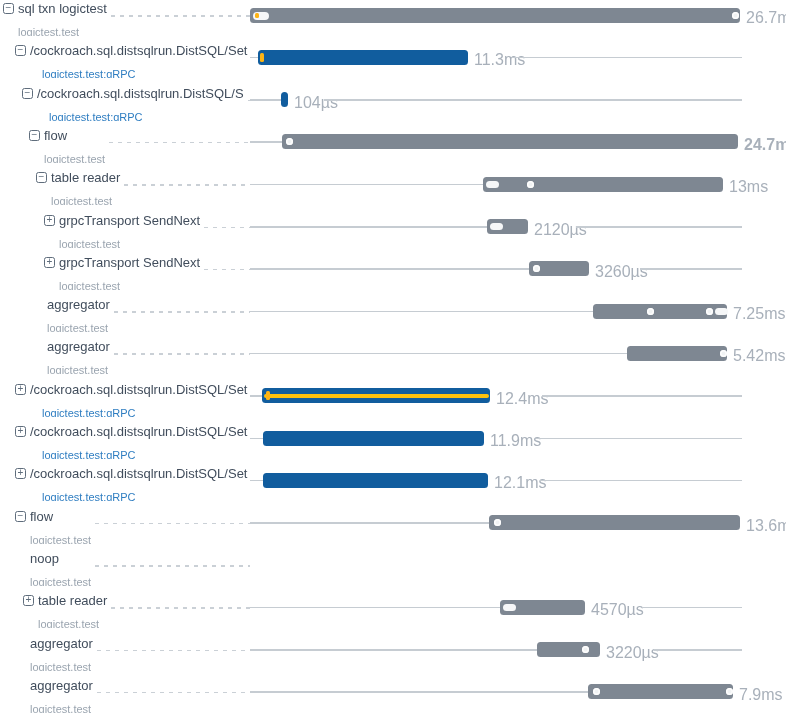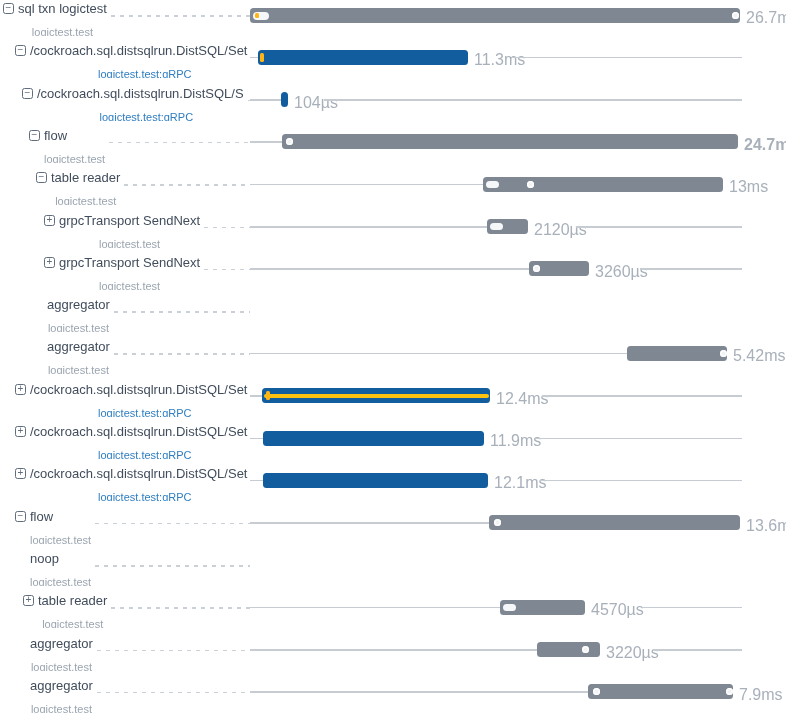--- a/index.html
+++ b/index.html
@@ -18,21 +18,21 @@
     flex:0 0 auto;width:11px;height:11px;margin-top:1px;
     border:1px solid #5f6d7c;border-radius:2.5px;box-sizing:border-box;
     color:#5f6d7c;font-size:10px;line-height:8px;text-align:center;
     cursor:pointer;
   }
   .texts{flex:0 0 auto;margin-left:4px;max-width:236px;}
   .title{
     font-size:13px;line-height:13px;color:#414d5c;white-space:nowrap;
   }
   .subtitle{
-    font-size:11px;line-height:12px;margin-top:11px;white-space:nowrap;text-align:center;
+    font-size:11px;line-height:12px;margin-top:11px;white-space:nowrap;
   }
   .subtitle.gray{color:#9aa4af;}
   .subtitle.blue{color:#2e7dc1;padding-left:12px;}
   .leader{
     flex:1 1 auto;height:1.5px;margin-top:13px;margin-left:4px;min-width:0;
     background:repeating-linear-gradient(90deg,#cad0d6 0 4px,transparent 4px 9px);
   }
   .chart{position:absolute;left:250px;top:0;width:516px;height:42px;}
   .hline{position:absolute;top:20.5px;height:1.5px;background:#c6ccd2;}
   .bar{position:absolute;top:13.5px;height:15px;border-radius:3.5px;}
@@ -185,20 +185,28 @@
       </div>
     </div>
     <div class="row" style="top: 290.17px;">
       <div class="label">
         <div class="texts" style="margin-left: 47px;">
           <div class="title">aggregator</div>
           <div class="subtitle gray">logictest.test</div>
         </div>
         <div class="leader"></div>
       </div>
+      <div class="chart">
+        <div class="hline" style="left: 0px; width: 343px;"></div>
+        <div class="bar gray" style="left: 343px; width: 134px;"></div>
+        <span class="m m-dot" style="left: 397px;"></span>
+        <span class="m m-dot" style="left: 456px;"></span>
+        <span class="m m-pill" style="left: 465px;"></span>
+        <span class="dur" style="left: 483px;">7.25ms</span>
+      </div>
     </div>
     <div class="row" style="top: 332.48px;">
       <div class="label">
         <div class="texts" style="margin-left: 47px;">
           <div class="title">aggregator</div>
           <div class="subtitle gray">logictest.test</div>
         </div>
         <div class="leader"></div>
       </div>
       <div class="chart">

